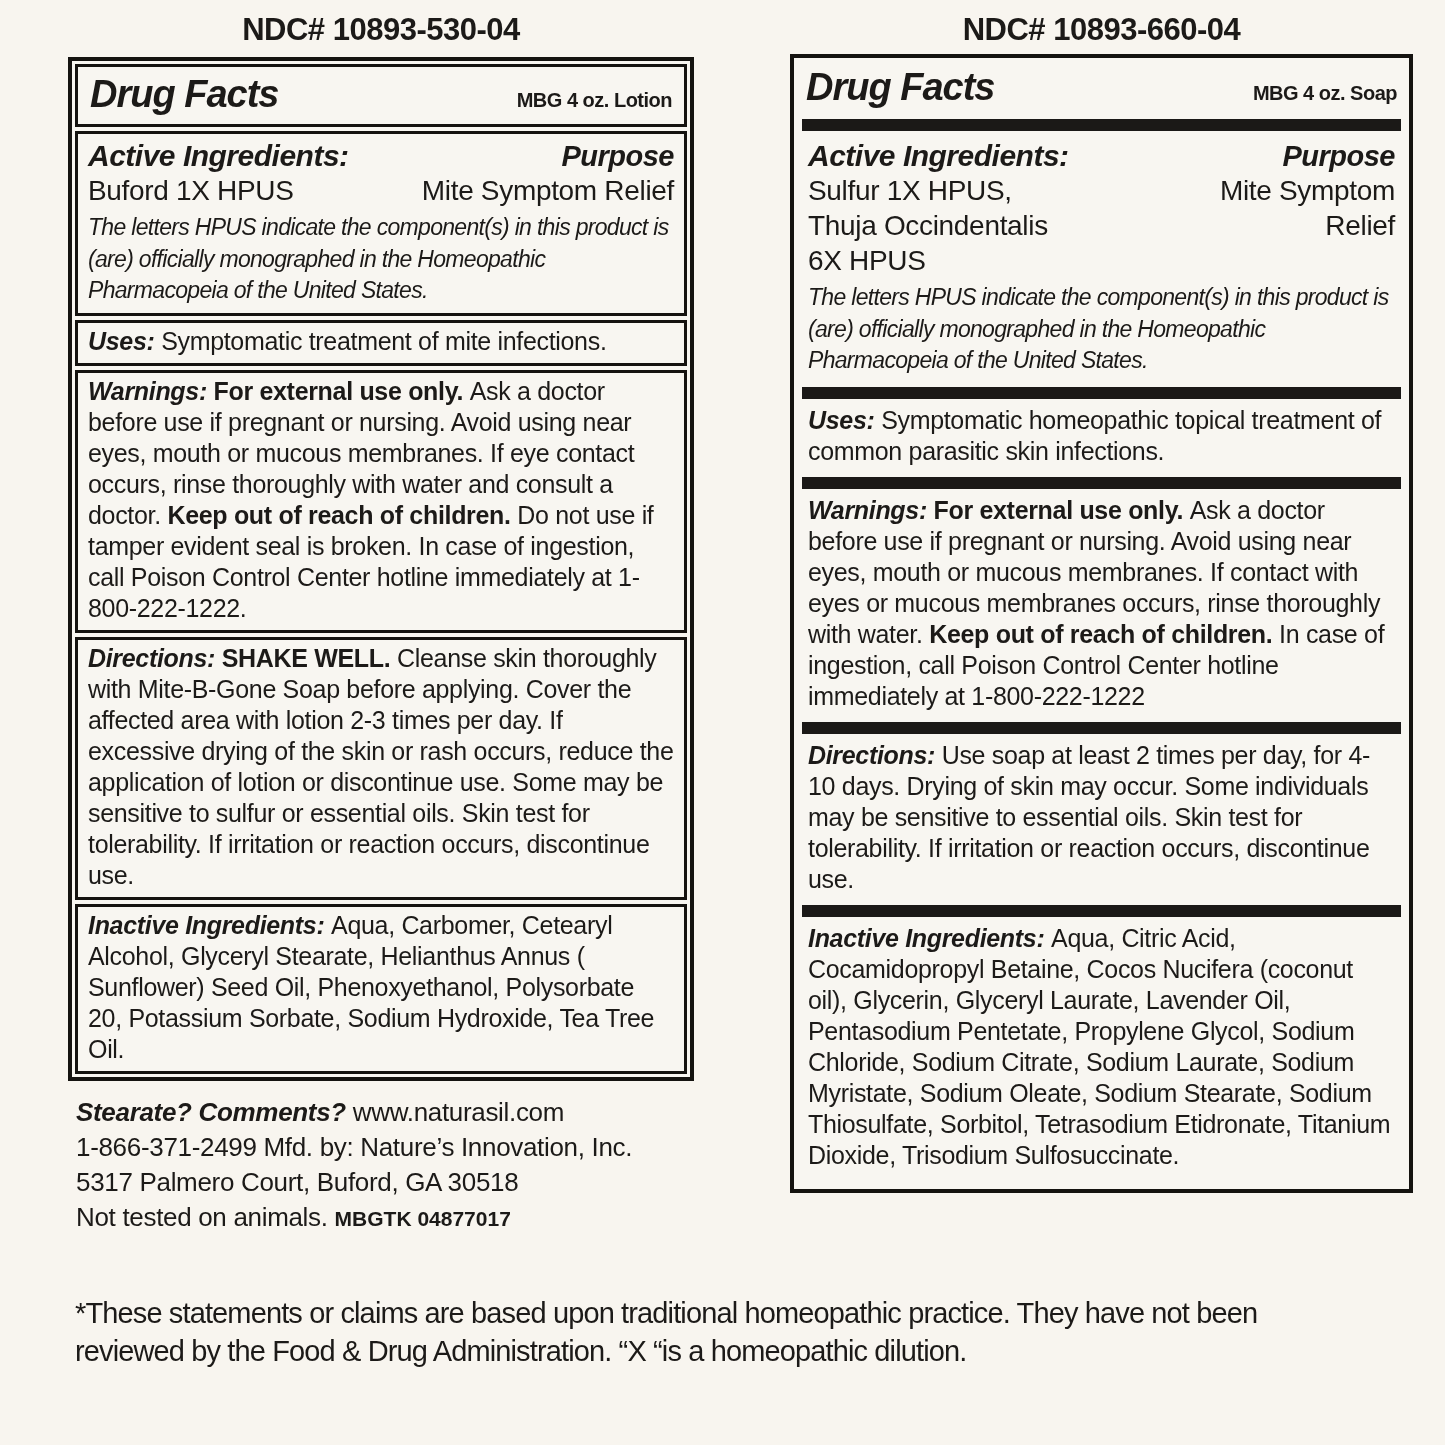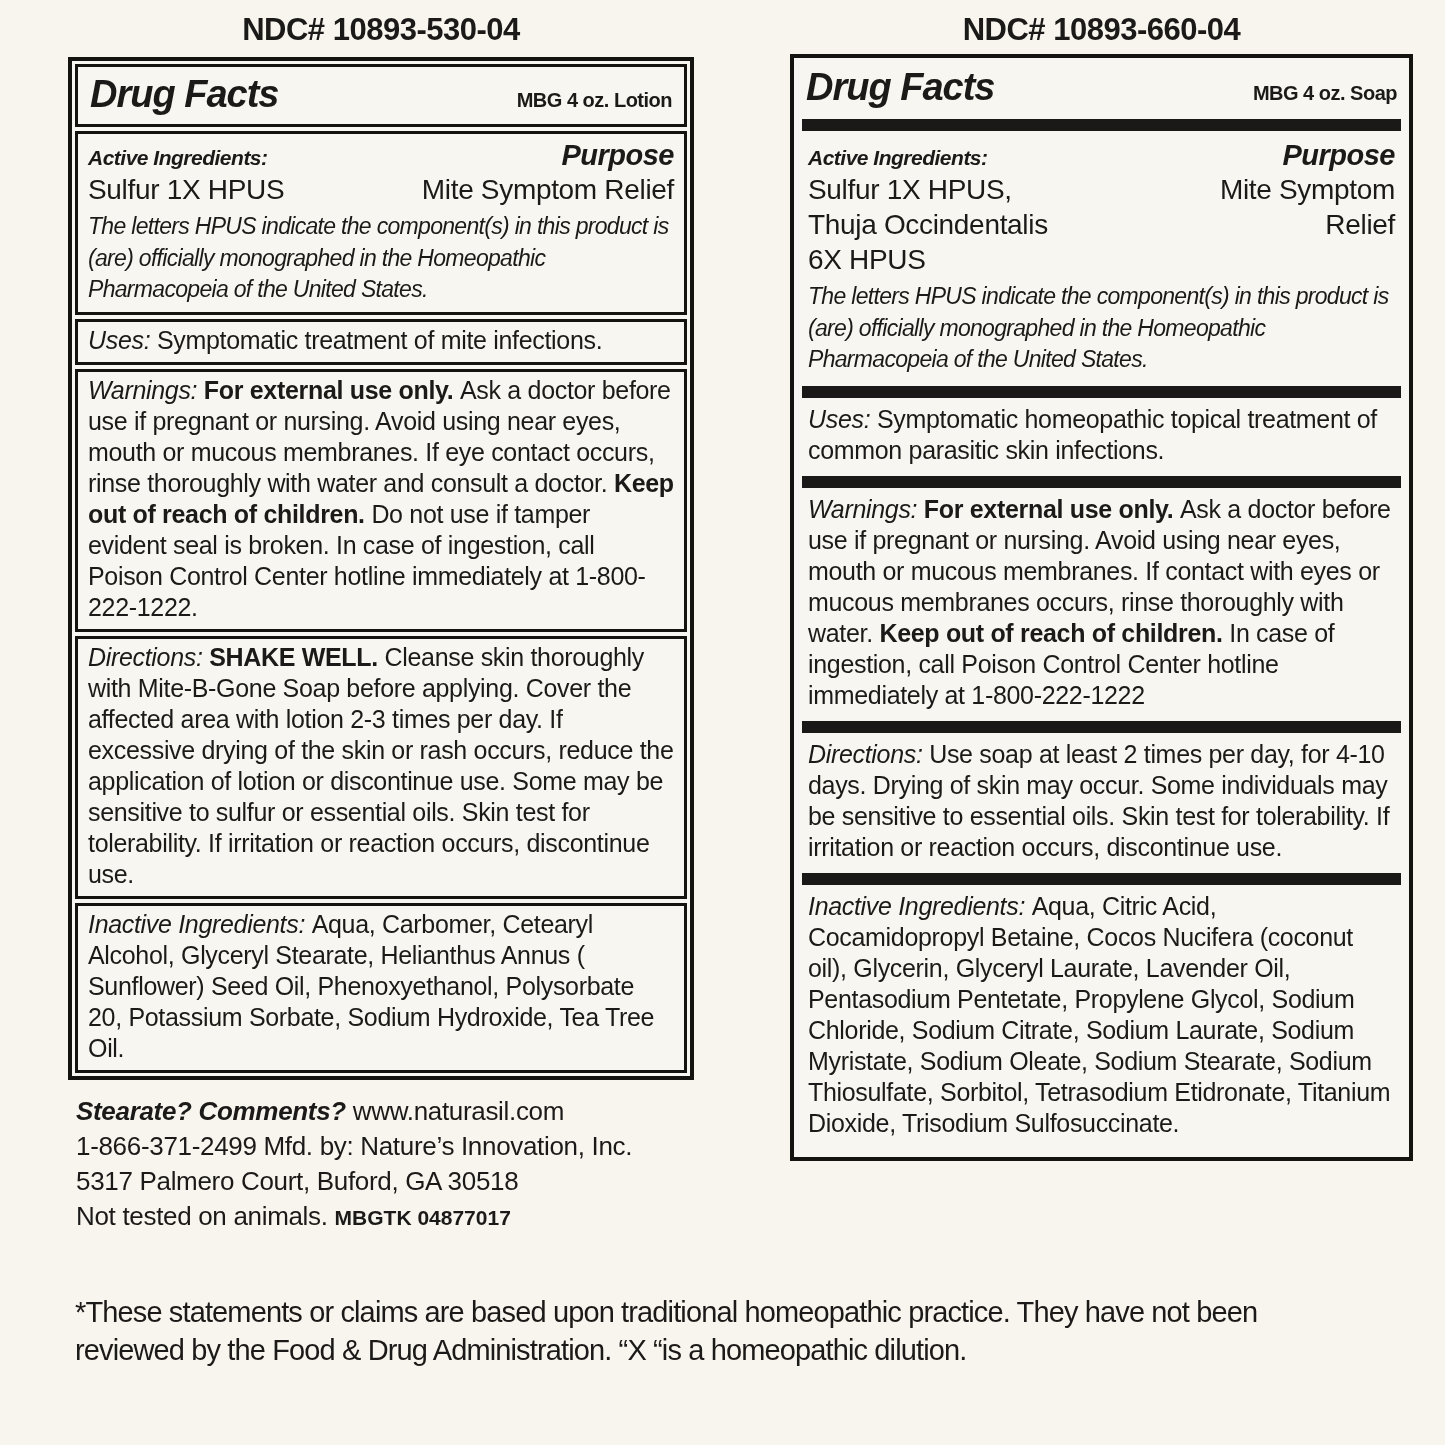--- a/index.html
+++ b/index.html
@@ -59,37 +59,37 @@
     display:flex;justify-content:space-between;align-items:baseline;
     padding:6px 12px 8px 12px;
   }
   .df-title{
     font-size:38px;font-weight:700;font-style:italic;
     letter-spacing:-1px;
   }
   .df-product{font-size:20px;font-weight:700;letter-spacing:-0.5px;}
 
   .head-row{display:flex;justify-content:space-between;align-items:baseline;margin-top:2px;}
-  .sec-head{font-size:21px;font-weight:700;font-style:italic;letter-spacing:-0.5px;}
+  .sec-head{font-size:30px;font-weight:700;font-style:italic;letter-spacing:-0.5px;}
   .purpose-head{font-size:29px;font-weight:700;font-style:italic;letter-spacing:-0.5px;}
 
   .ing-row{display:flex;justify-content:space-between;font-size:28px;line-height:1.25;}
   .ing-col{white-space:pre-line;}
   .ing-right{text-align:right;}
 
   .hpus-note{
     font-style:italic;
     font-size:23px;
     line-height:1.38;
     margin-top:4px;
     letter-spacing:-0.03em;
   }
 
   .body{font-size:25px;line-height:1.24;}
-  .body .bi{font-weight:400;font-style:italic;}
+  .body .bi{font-weight:700;font-style:italic;}
   .body .b{font-weight:700;}
 
   .left-footer{
     margin:14px 0 0 70px;
     width:620px;
     font-size:26px;
     line-height:1.35;
   }
   .left-footer .bi{font-weight:700;font-style:italic;}
   .code-small{font-size:21px;font-weight:600;letter-spacing:0;}
@@ -116,21 +116,21 @@
         <span class="df-title">Drug Facts</span>
         <span class="df-product">MBG 4 oz. Lotion</span>
       </div>
 
       <div class="lbox">
         <div class="head-row">
           <span class="sec-head">Active Ingredients:</span>
           <span class="purpose-head">Purpose</span>
         </div>
         <div class="ing-row">
-          <span class="ing-col">Sulfur 1X HPUS</span>
+          <span class="ing-col">Buford 1X HPUS</span>
           <span class="ing-col ing-right">Mite Symptom Relief</span>
         </div>
         <div class="hpus-note">The letters HPUS indicate the component(s) in this product is (are) officially monographed in the Homeopathic Pharmacopeia of the United States.</div>
       </div>
 
       <div class="lbox body"><span class="bi">Uses: </span><span>Symptomatic treatment of mite infections.</span></div>
 
       <div class="lbox body"><span class="bi">Warnings: </span><span class="b">For external use only. </span><span>Ask a doctor before use if pregnant or nursing.  Avoid using near eyes, mouth or mucous membranes.  If eye contact occurs, rinse thoroughly with water and consult a doctor. </span><span class="b">Keep out of reach of children. </span><span>Do not use if tamper evident seal is broken. In case of ingestion, call Poison Control Center hotline immediately at 1-800-222-1222.</span></div>
 
       <div class="lbox body"><span class="bi">Directions: </span><span class="b">SHAKE WELL. </span><span>Cleanse skin thoroughly with Mite-B-Gone Soap before applying.  Cover the affected area with lotion 2-3 times per day.  If excessive drying of the skin or rash occurs, reduce the application of lotion or discontinue use. Some may be sensitive to sulfur or essential oils.  Skin test for tolerability.  If irritation or reaction occurs, discontinue use.</span></div>

